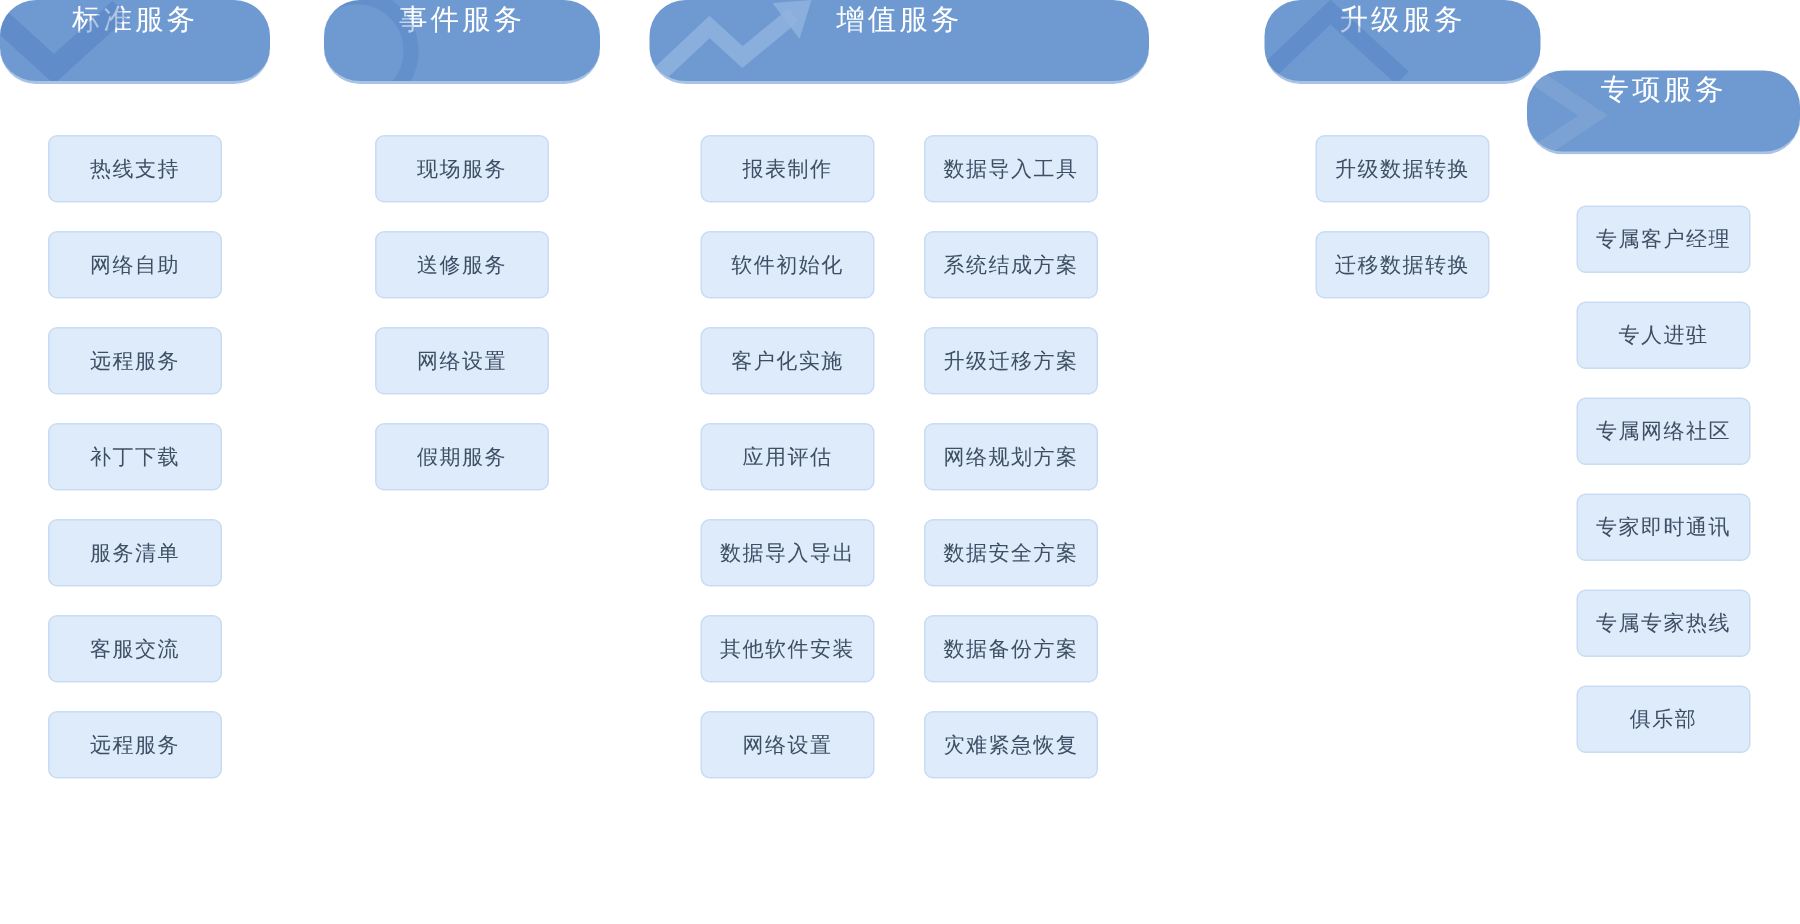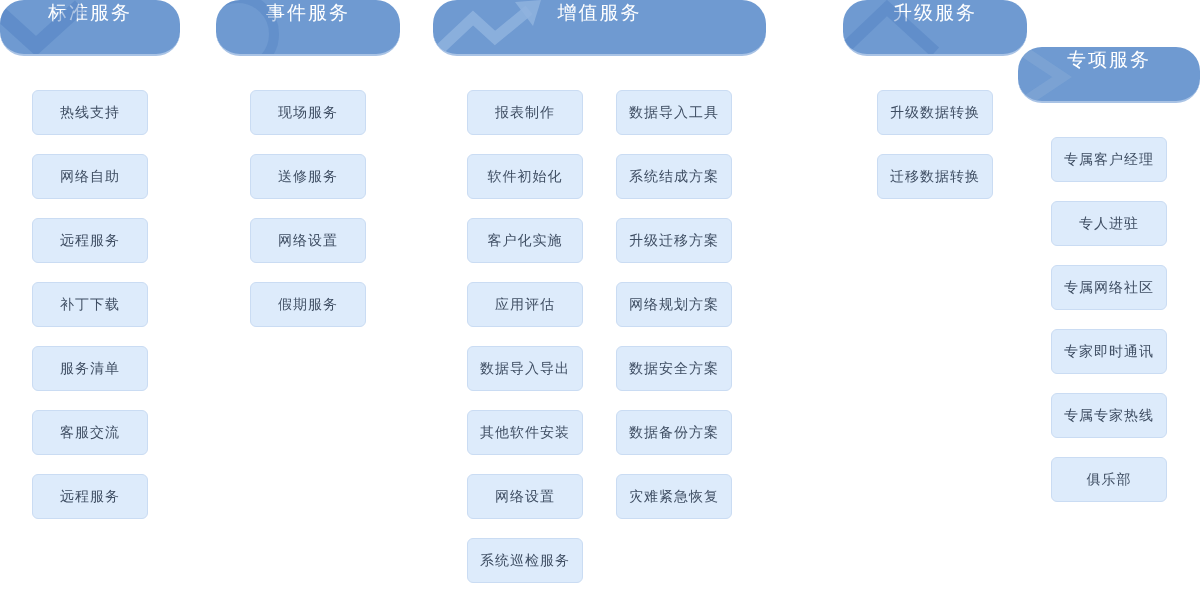--- a/index.html
+++ b/index.html
@@ -82,21 +82,20 @@
     </div>
     <div class="stacks">
         <div class="stack">
           <div class="item-btn">报表制作</div>
           <div class="item-btn">软件初始化</div>
           <div class="item-btn">客户化实施</div>
           <div class="item-btn">应用评估</div>
           <div class="item-btn">数据导入导出</div>
           <div class="item-btn">其他软件安装</div>
           <div class="item-btn">网络设置</div>
-          <div class="item-btn">系统巡检服务</div>
         </div>
         <div class="stack">
           <div class="item-btn">数据导入工具</div>
           <div class="item-btn">系统结成方案</div>
           <div class="item-btn">升级迁移方案</div>
           <div class="item-btn">网络规划方案</div>
           <div class="item-btn">数据安全方案</div>
           <div class="item-btn">数据备份方案</div>
           <div class="item-btn">灾难紧急恢复</div>
         </div>

